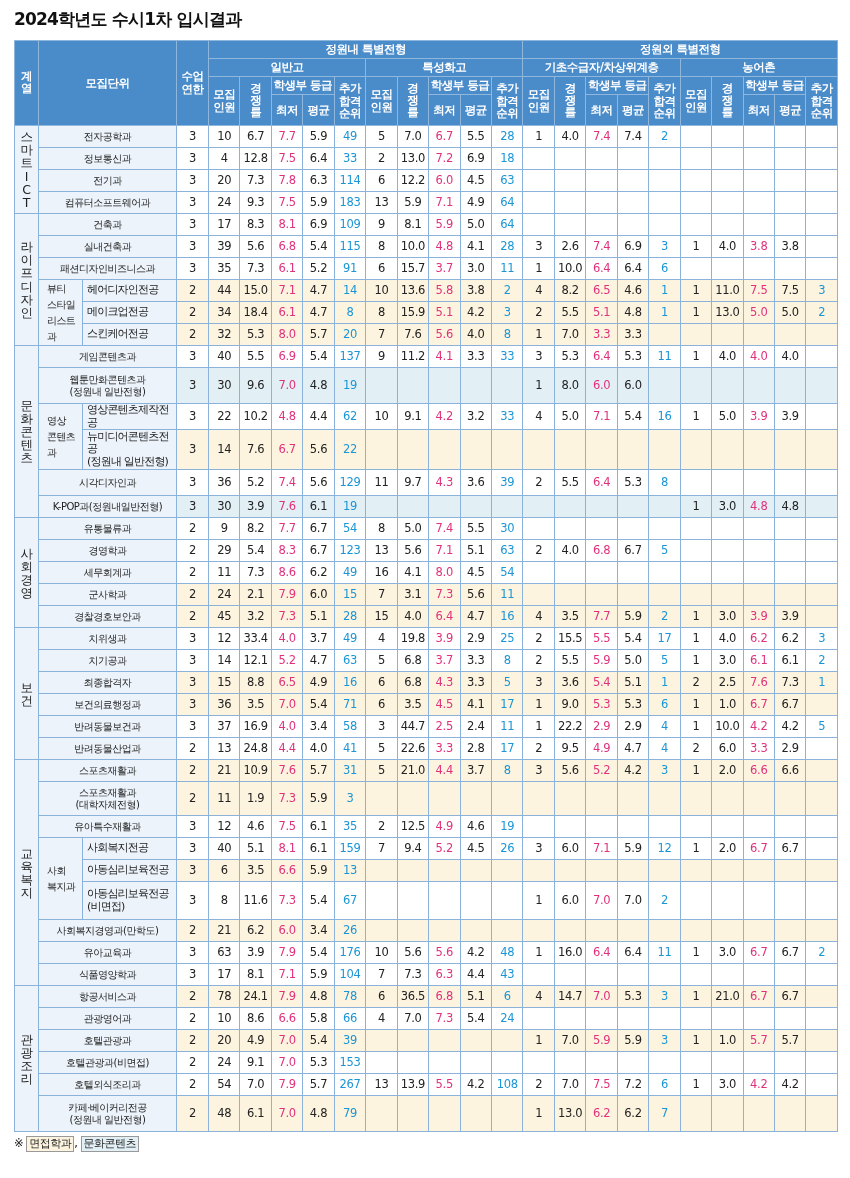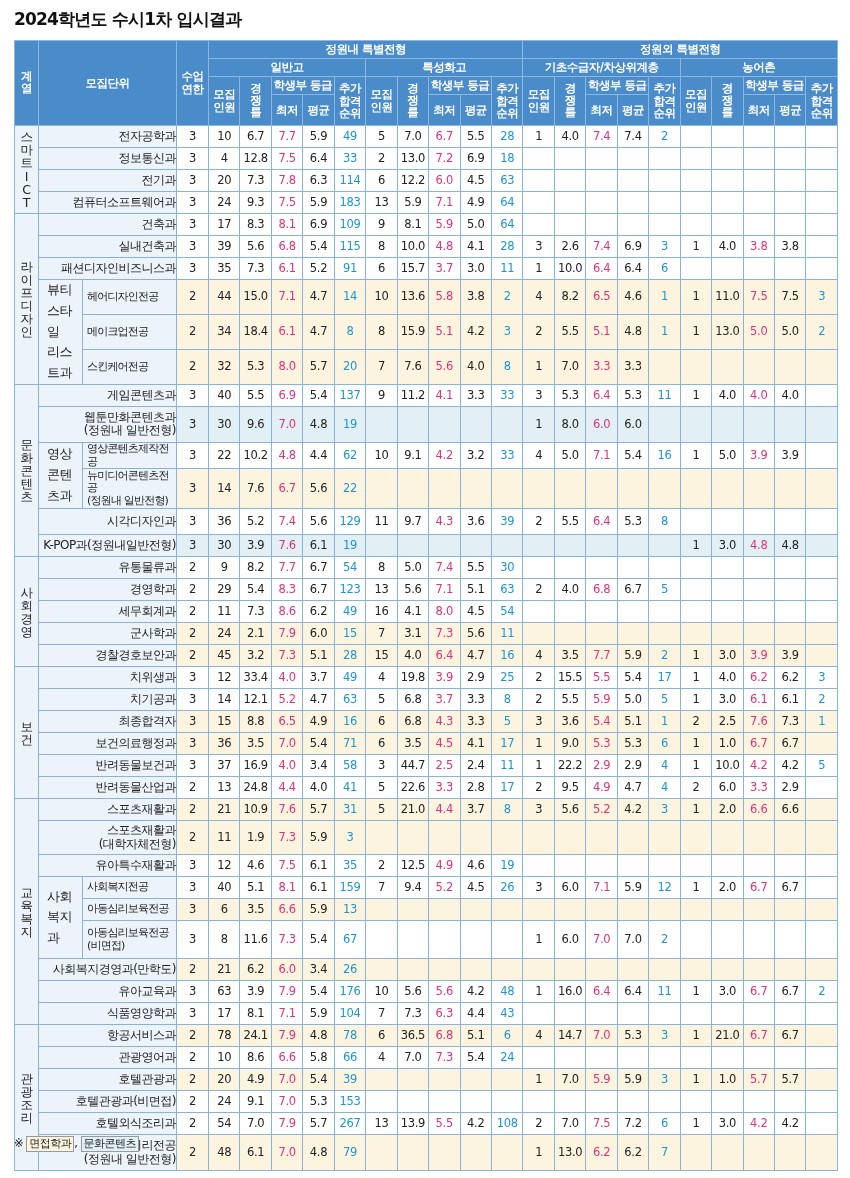--- a/index.html
+++ b/index.html
@@ -2,23 +2,23 @@
 <html><head>
 <meta charset="utf-8">
 <style>
   html, body { margin:0; padding:0; background:#ffffff; }
   body { width:850px; height:1178px; font-family:"DejaVu Sans","Liberation Sans",sans-serif; color:#222; position:relative; overflow:hidden; }
   .title { position:absolute; left:14px; top:8px; font-size:17px; font-weight:bold; letter-spacing:-0.8px; color:#111; }
   table { position:absolute; left:14px; top:40px; border-collapse:collapse; table-layout:fixed; width:823px; font-size:11.5px; }
   th { background:#4a8bc9; color:#fff; font-weight:bold; border:1px solid #8fb6dd; padding:0; text-align:center; vertical-align:middle; line-height:1.1; letter-spacing:-0.5px; }
   td { border:1px solid #8bb2da; padding:0; text-align:center; vertical-align:middle; height:21px; line-height:1.15; letter-spacing:-0.3px; }
   td.gname { font-size:12.5px; line-height:1.05; letter-spacing:0;margin-left:32px; }
-  td.dept { text-align:right; font-size:12px; letter-spacing:-0.5px; }
+  td.dept { text-align:center; font-size:10px; letter-spacing:-0.5px; }
   td.sub { text-align:left; padding-left:4px; font-size:11px; letter-spacing:-0.8px; }
-  td.grp { text-align:left; padding-left:8px; font-size:13px; letter-spacing:-0.6px; line-height:1.6; }
+  td.grp { text-align:left; padding-left:8px; font-size:10px; letter-spacing:-0.6px; line-height:1.6; }
   .vt { display:inline-block; width:12px; word-break:break-all; line-height:1.05; }
   .vh { display:inline-block; width:13px; word-break:break-all; line-height:1.05;font-family:Liberation Mono, monospace; }
   tr.int td.d { background:#fdf4df; }
   tr.prac td.d { background:#e2f0f6; }
   td.deptcell { background:#ecf3fa; }
   tr.int td.deptcell.bg, tr.int td.sub { background:#ecf3fa; }
   .pink { color:#e0327c; }
   .blue { color:#1a95d6; }
   .note { position:absolute; left:14px; font-size:11.5px; letter-spacing:-0.5px; color:#222; }
   .tag { display:inline-block; border:1px solid #999; padding:0 2px; font-size:11px; line-height:14px; }

